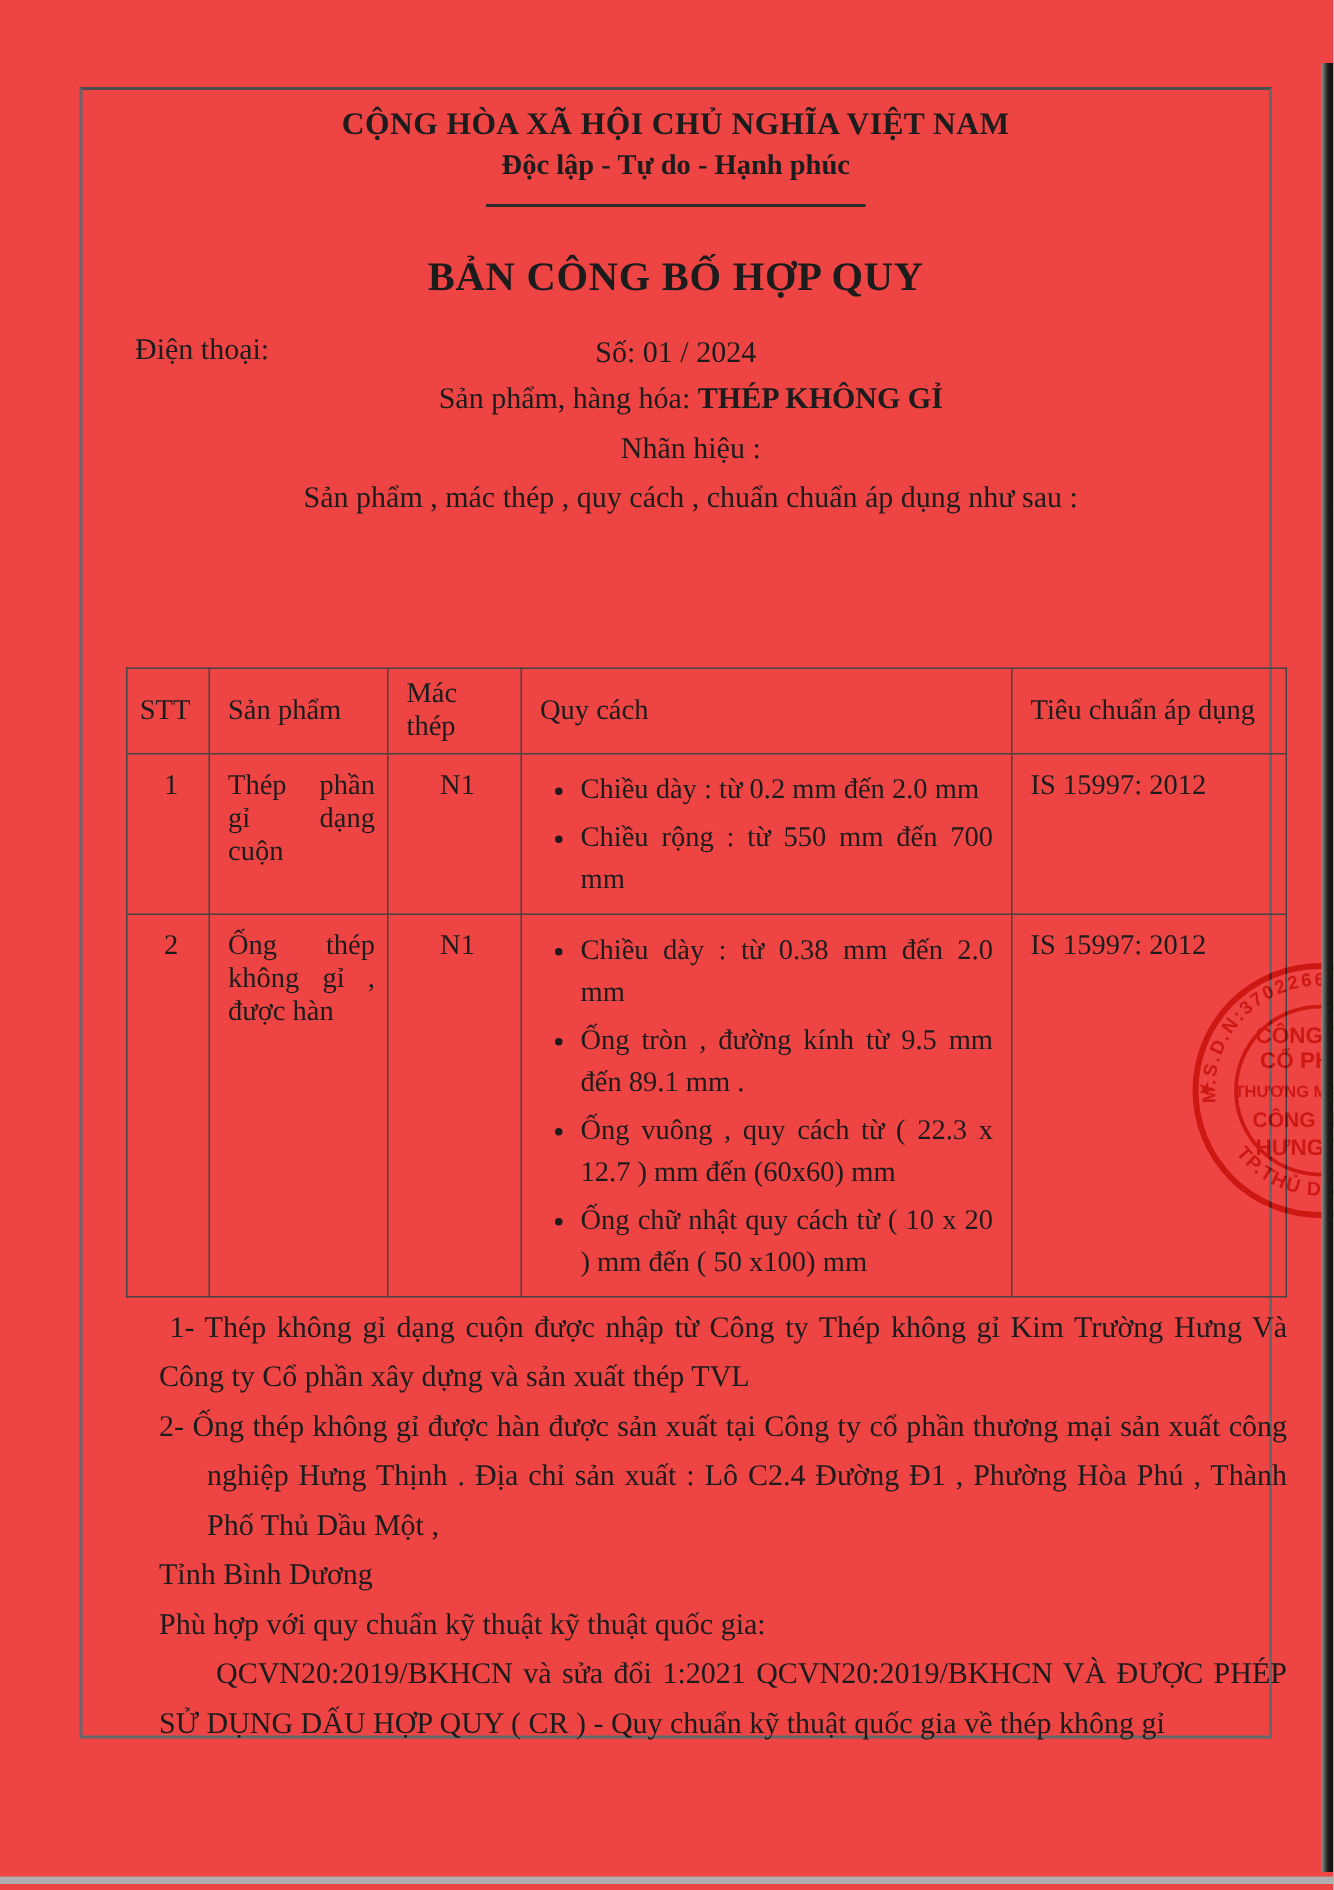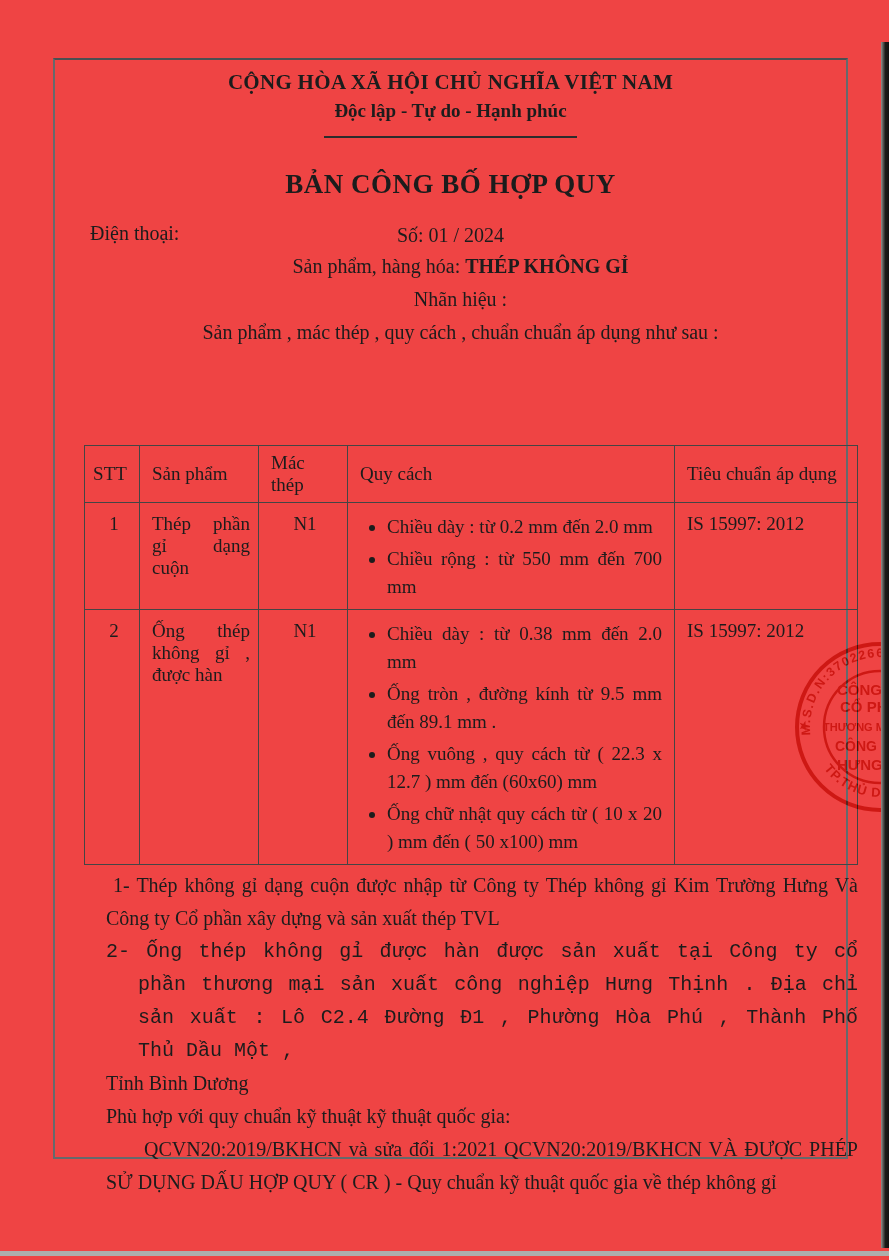--- a/index.html
+++ b/index.html
@@ -49,21 +49,21 @@
   table.spec td { vertical-align:top; padding:10px 8px 4px 12px; box-sizing:border-box; }
   td.cell-stt, td.cell-mac { text-align:center; padding-left:4px; }
   td.cell-sp { text-align:justify; padding-right:14px; }
   td.cell-qc { padding-left:20px; }
   td.cell-qc ul { margin:0; padding-left:27px; }
   td.cell-qc li { line-height:28px; margin-bottom:4px; text-align:justify; padding-right:4px; }
 
   .notes { position:absolute; top:809px; left:35px; width:752px; font-size:20px; line-height:33px;margin-left:16px; }
   .notes p { margin:0; }
   .note-1 { text-align:justify; text-indent:7px; }
-  .note-2 { text-align:justify; padding-left:32px; text-indent:-32px;font-family:Liberation Mono, monospace; }
+  .note-2 { text-align:justify; padding-left:32px; text-indent:-32px; }
   .conform-detail { text-align:justify; margin-left:-31px; text-indent:38px; }
 
   .stamp {
     position:absolute; left:780px; top:627px; width:200px; height:200px;
     opacity:0.88; mix-blend-mode:multiply; z-index:20;
   }
   .stamp text { font-family:"Liberation Sans", sans-serif; }
 </style>
 </head>
 <body>

